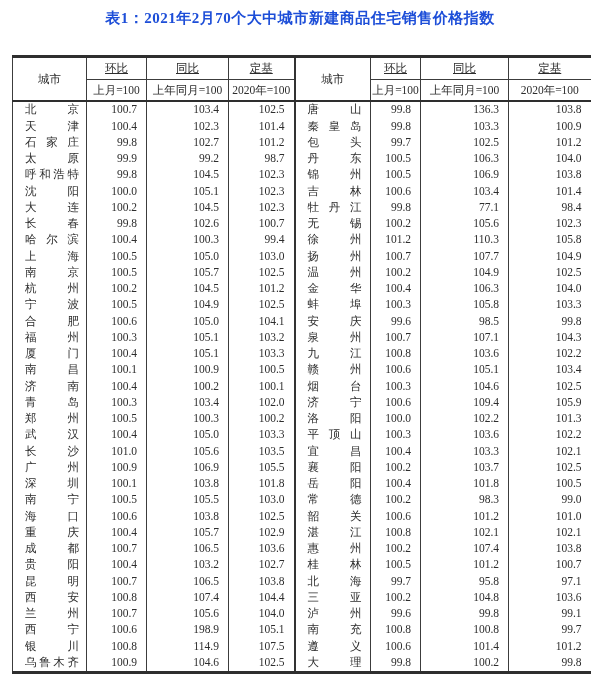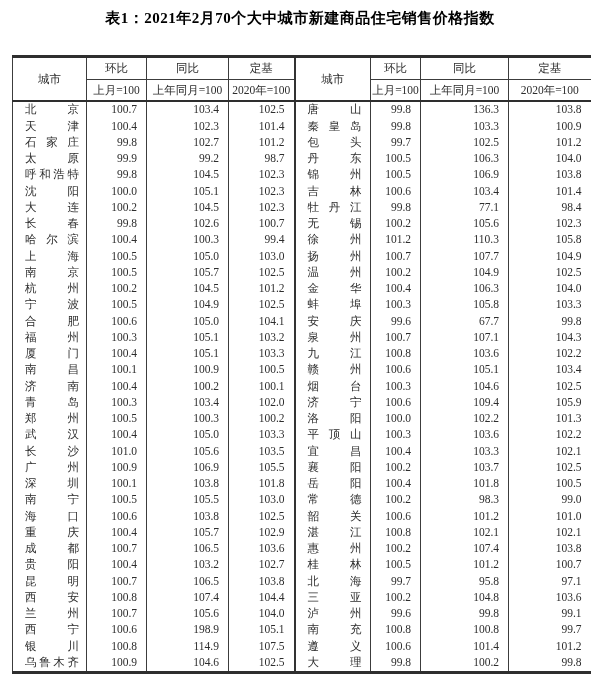--- a/index.html
+++ b/index.html
@@ -3,37 +3,37 @@
 <meta charset="utf-8">
 <style>
   html,body{margin:0;padding:0;}
   body{
     width:600px;height:685px;background:#ffffff;
     font-family:"Liberation Serif","DejaVu Serif",serif;
     color:#2d2d2d;overflow:hidden;
   }
   .page-title{
     margin-top:9px;text-align:center;font-size:15px;font-weight:bold;
-    letter-spacing:.5px;color:#000000;
+    letter-spacing:.5px;color:#1d4ed8;
   }
   table.idx{
     border-collapse:collapse;table-layout:fixed;
     width:578px;margin:27px 0 0 12px;
     border-top:3px solid #2e2e2e;border-bottom:3px solid #2e2e2e;
     border-left:1px solid #3c3c3c;
   }
   col.c-city-l{width:74px;} col.c-mom-l{width:60px;} col.c-yoy-l{width:82px;} col.c-fix-l{width:66px;}
   col.c-city-r{width:76px;} col.c-mom-r{width:50px;} col.c-yoy-r{width:88px;} col.c-fix-r{width:82px;}
   th{font-weight:normal;font-size:11.5px;padding:0;color:#2d2d2d;}
   tr.h1 th{height:21px;}
   tr.h2 th{height:20px;border-bottom:2.5px solid #2e2e2e;}
   th.city-h{border-bottom:2.5px solid #2e2e2e;}
   .v{border-left:1px solid #3c3c3c;}
   .vdiv{border-left:2px solid #333333;}
-  th.sub{border-bottom:1px solid #3c3c3c;}
+  th.sub{border-bottom:1px solid #3c3c3c;text-decoration:underline;}
   td{padding:0;height:16.26px;font-size:11px;line-height:1;color:#2d2d2d;}
   td.num{text-align:right;padding-right:9px;font-size:11.5px;}
   .cbox{
     display:flex;justify-content:space-between;
     width:54px;margin-left:12px;font-size:11.5px;letter-spacing:0;
   }
 </style>
 </head>
 <body>
 
@@ -347,21 +347,21 @@
         <td class="num v">100.6</td>
         <td class="num v">105.0</td>
         <td class="num v">104.1</td>
         <td class="vdiv">
           <div class="cbox">
             <span>安</span>
             <span>庆</span>
           </div>
         </td>
         <td class="num v">99.6</td>
-        <td class="num v">67.7</td>
+        <td class="num v">98.5</td>
         <td class="num v">99.8</td>
       </tr>
       <tr>
         <td class="">
           <div class="cbox">
             <span>福</span>
             <span>州</span>
           </div>
         </td>
         <td class="num v">100.3</td>

